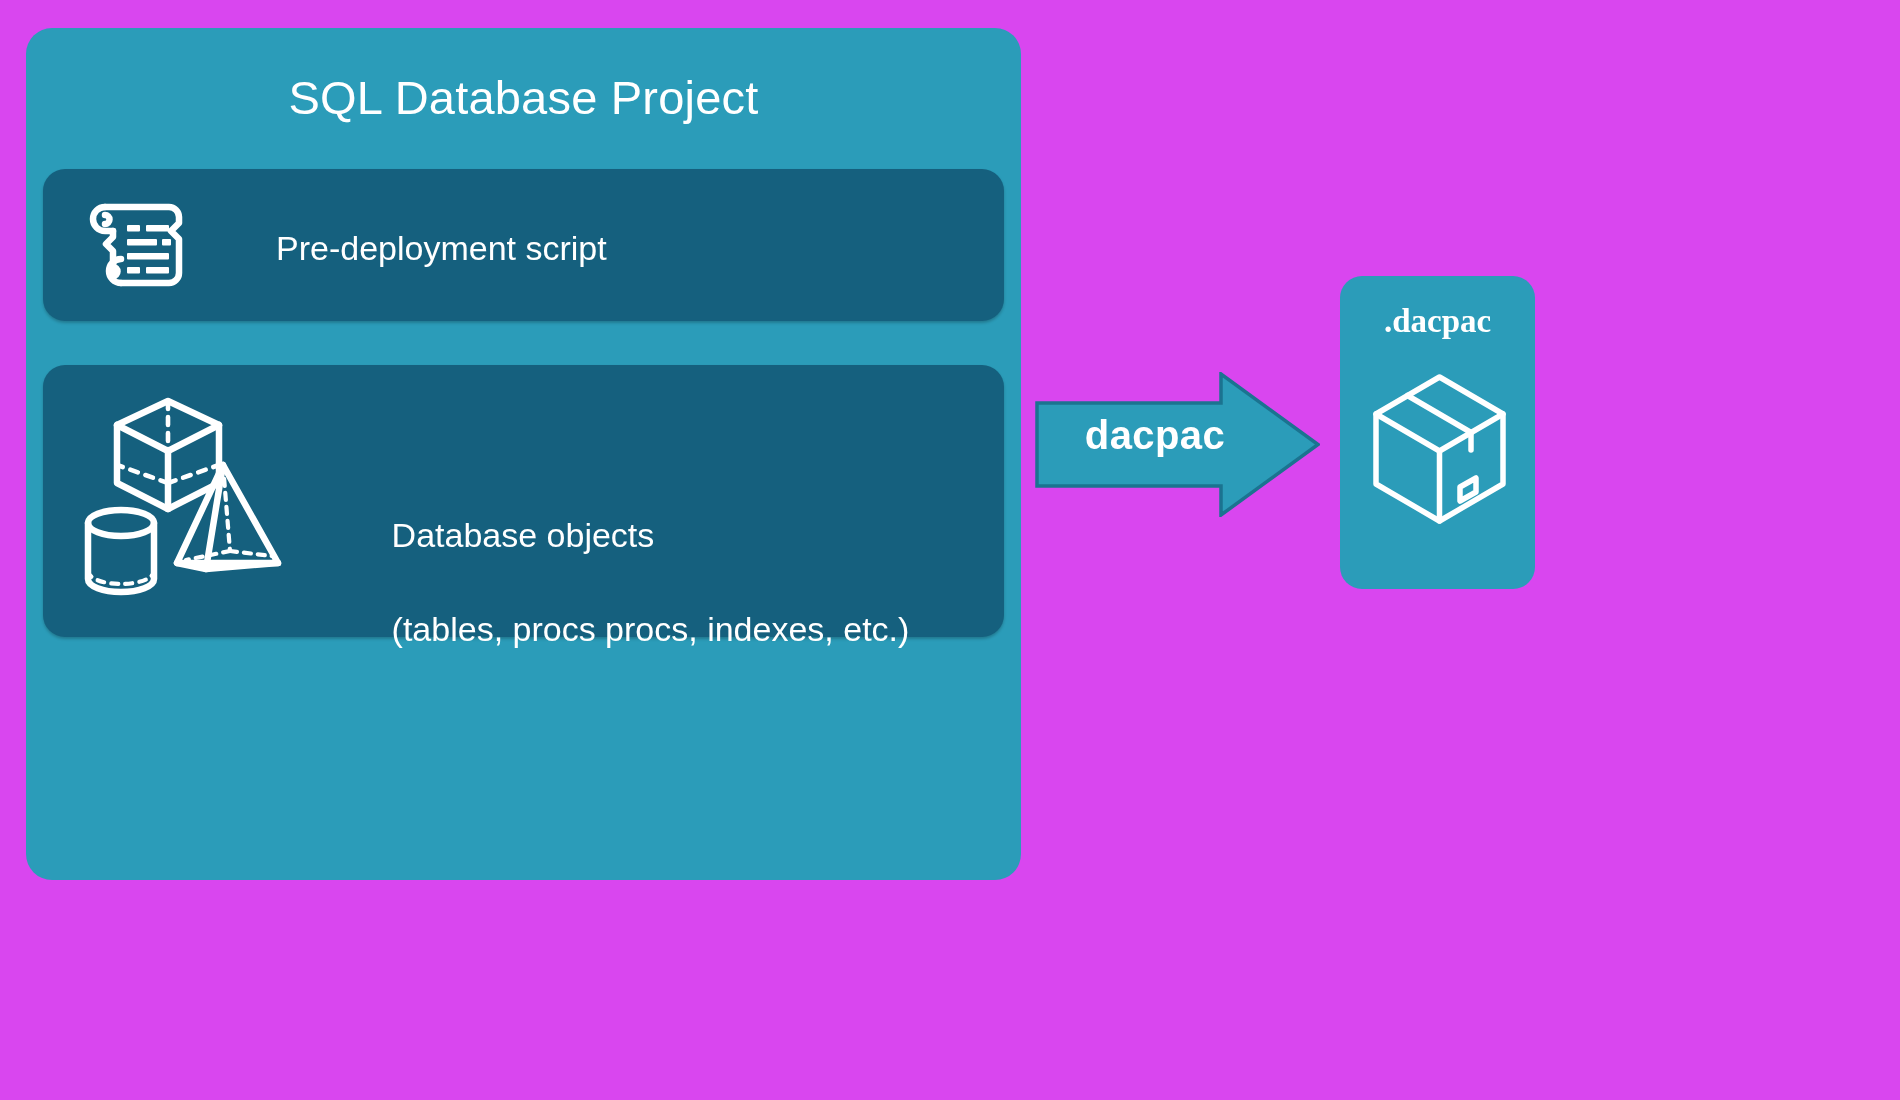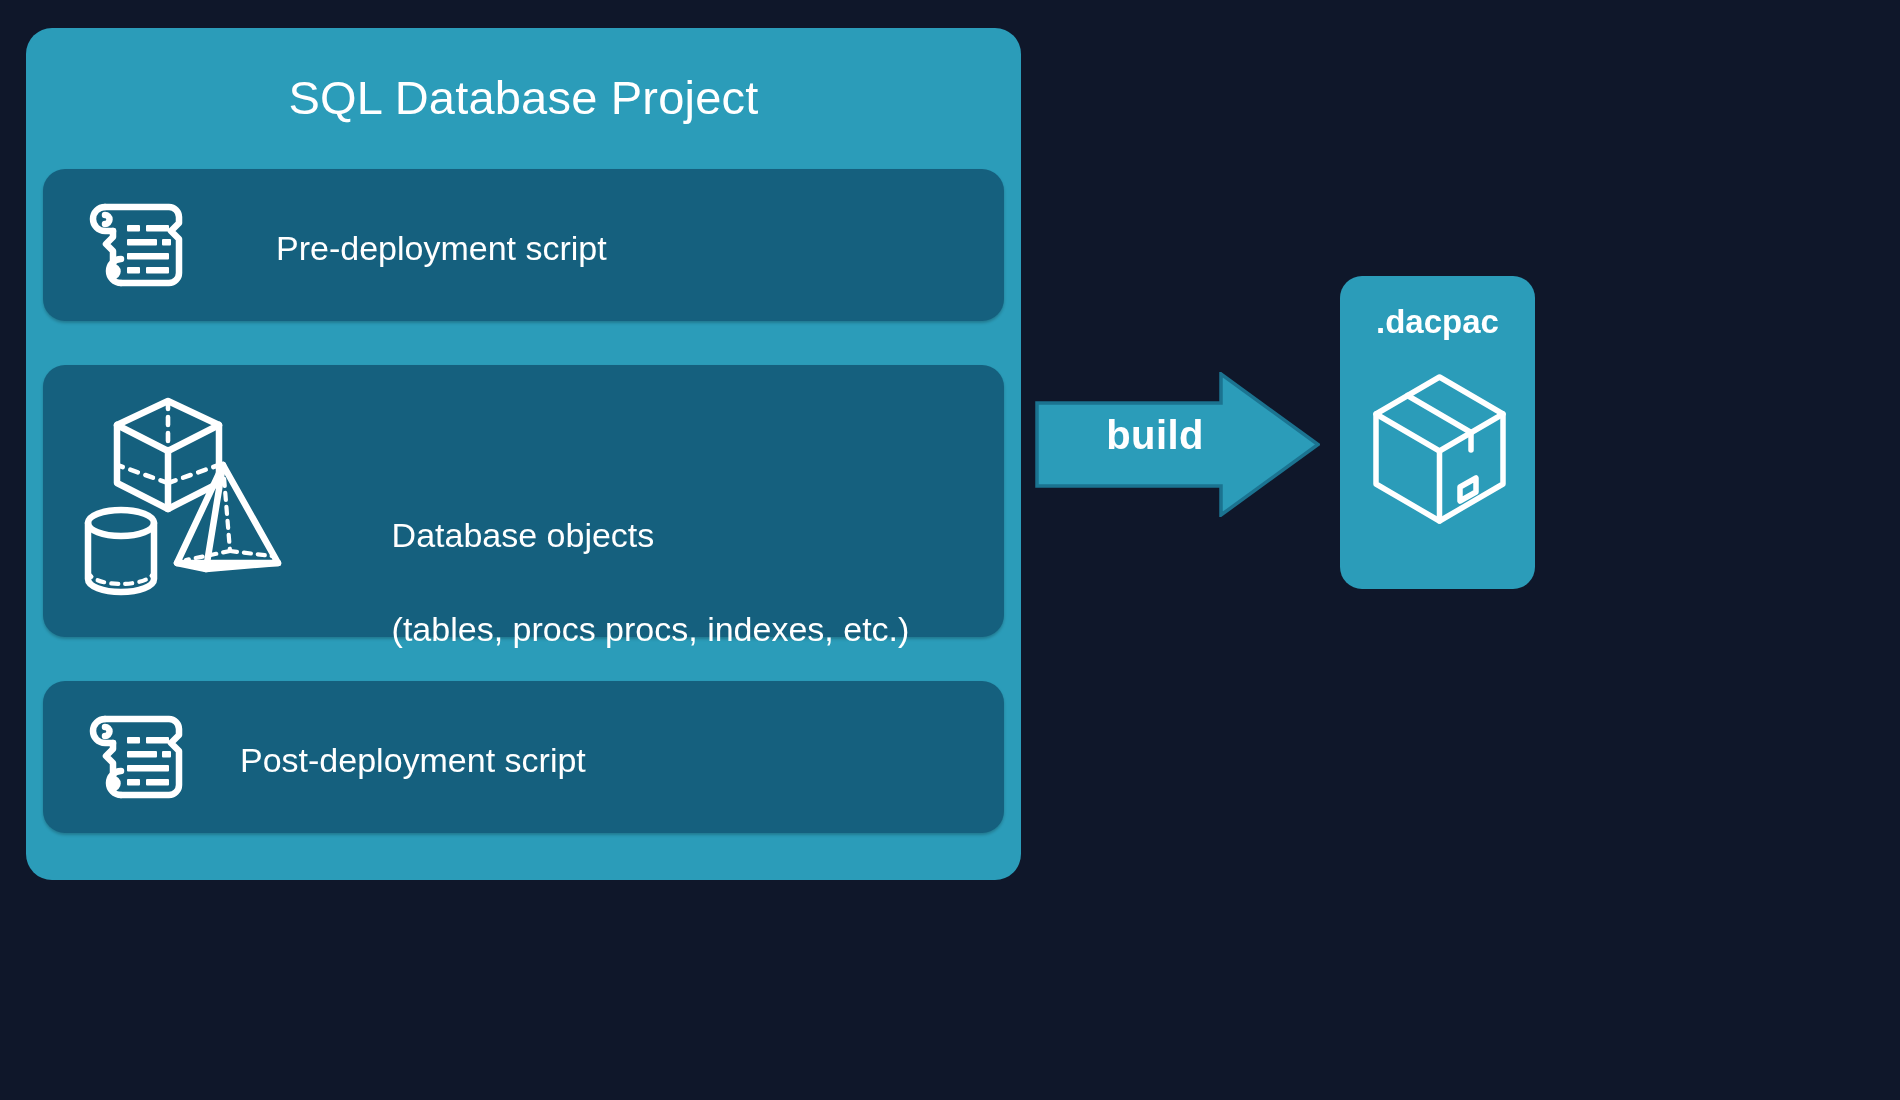--- a/index.html
+++ b/index.html
@@ -13,21 +13,21 @@
     font-family: "Liberation Sans", sans-serif;
     overflow: hidden;
     position: relative;
   }
 
   #stage {
     position: absolute;
     left: 0; top: 0;
     width: 1900px;
     height: 1100px;
-    background: #0f172a;
+    background: #d946ef;
   }
 
   
   .project-card {
     position: absolute;
     left: 26px;
     top: 28px;
     width: 995px;
     height: 852px;
     background: #2b9cb9;
@@ -107,20 +107,21 @@
   
   .dacpac-card {
     position: absolute;
     left: 1340px;
     top: 276px;
     width: 195px;
     height: 313px;
     background: #2b9cb9;
     border-radius: 22px;
     box-sizing: border-box;
+    font-family: Liberation Serif, serif;
   }
   .dacpac-title {
     position: absolute;
     left: 0;
     top: 27px;
     width: 195px;
     text-align: center;
     color: #ffffff;
     font-size: 33px;
     font-weight: bold;
@@ -208,53 +209,27 @@
           <path d="M15 188 a33 13 0 0 0 66 0"></path>
         </g>
       </svg>
 
       <div class="card-label label-objs">
         <span>Database objects</span><br>
         <span>(tables, procs procs, indexes, etc.)</span>
       </div>
     </div>
 
-    <div class="inner-card card-post">
-      <svg class="card-icon icon-scroll-post" viewBox="0 0 104 104">
-        <g fill="none" stroke="#ffffff" stroke-width="6.5" stroke-linecap="round" stroke-linejoin="round">
-          <path d="M22 14 a12 12 0 1 0 0 24 h8"></path>
-          <path d="M22 22 a4.5 4.5 0 1 1 0 9"></path>
-          <path d="M22 14 H86
-                   a10 10 0 0 1 10 10
-                   v6 l-8 8 l8 8 v34
-                   a10 10 0 0 1 -10 10
-                   H38"></path>
-          <path d="M30 38 v6 l-7 7 l7 7 v20"></path>
-          <path d="M38 66 a12 12 0 1 0 0 24 h0"></path>
-          <path d="M30 74 a4.5 4.5 0 1 1 0 9"></path>
-        </g>
-        <g fill="#ffffff">
-          <rect x="44" y="32" width="13" height="6.5" rx="1"></rect>
-          <rect x="63" y="32" width="23" height="6.5" rx="1"></rect>
-          <rect x="44" y="46" width="30" height="6.5" rx="1"></rect>
-          <rect x="79" y="46" width="9" height="6.5" rx="1"></rect>
-          <rect x="44" y="60" width="42" height="6.5" rx="1"></rect>
-          <rect x="44" y="74" width="13" height="6.5" rx="1"></rect>
-          <rect x="63" y="74" width="23" height="6.5" rx="1"></rect>
-        </g>
-      </svg>
-      <div class="card-label label-post">Post-deployment script</div>
-    </div>
 
   </div>
 
   <svg class="build-arrow" viewBox="0 0 285 145">
     <polygon points="2,31 186,31 186,2 283,72.5 186,143 186,114 2,114" fill="#2b9cb9" stroke="#1b7390" stroke-width="3.5" stroke-linejoin="miter"></polygon>
   </svg>
-  <div class="build-arrow-text">build</div>
+  <div class="build-arrow-text">dacpac</div>
 
   <div class="dacpac-card">
     <div class="dacpac-title">.dacpac</div>
 
     <svg class="dacpac-icon" viewBox="0 0 135 160">
       <g fill="none" stroke="#ffffff" stroke-width="5.5" stroke-linejoin="round" stroke-linecap="round">
 
         <path d="M4 46 L67.5 9 L131 46 L131 116 L67.5 153 L4 116 Z"></path>
 
         <path d="M4 46 L67.5 83 L131 46"></path>

